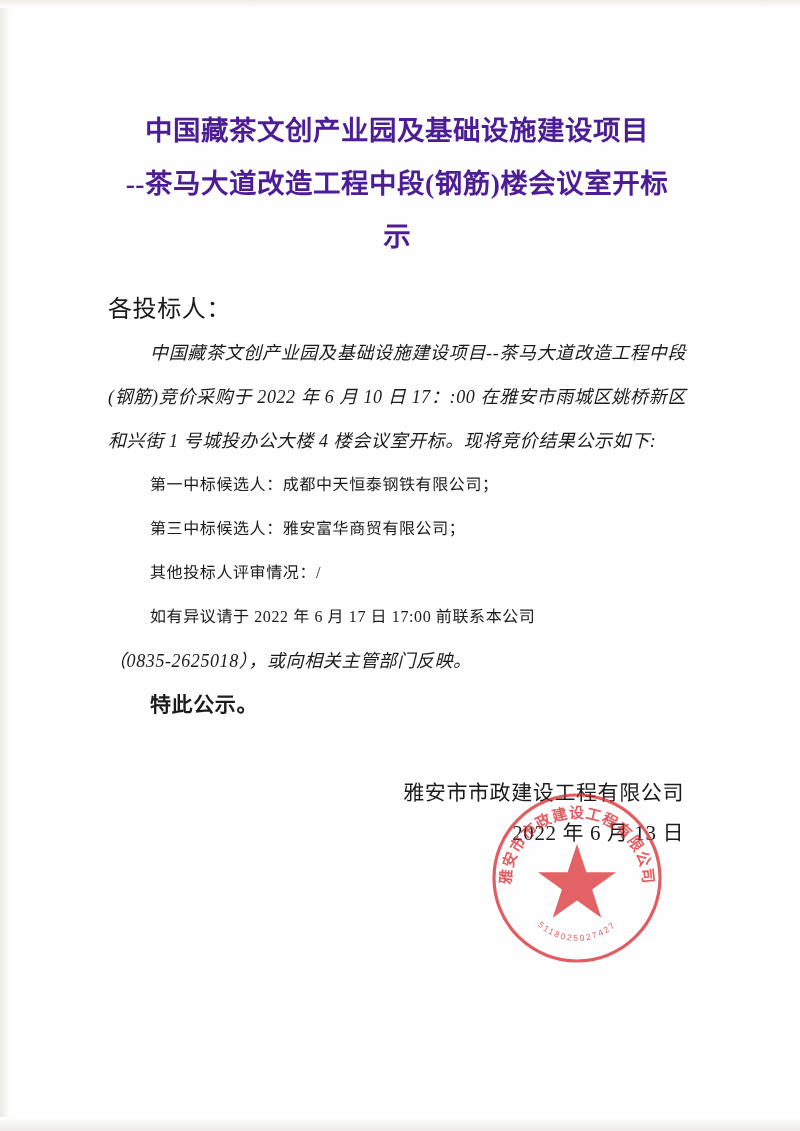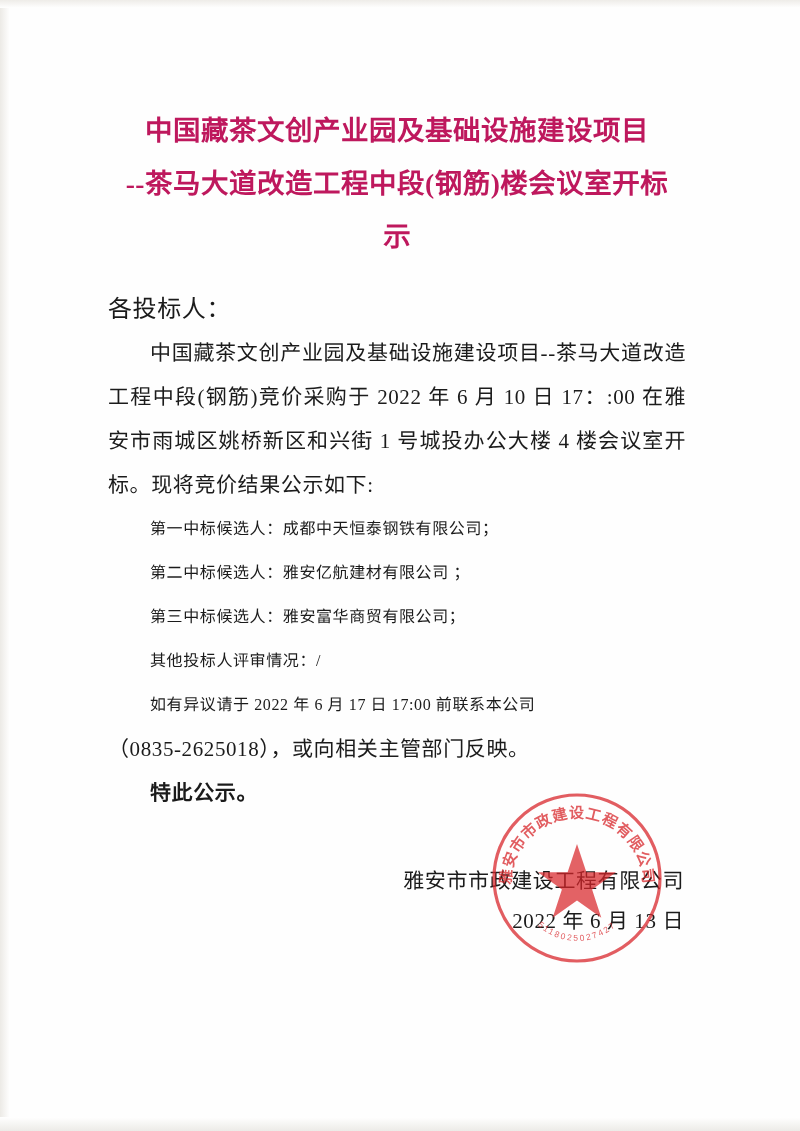--- a/index.html
+++ b/index.html
@@ -52,45 +52,46 @@
     width: 578px;
   }
 
   .doc-title {
     font-family: "Liberation Serif", "DejaVu Serif", serif;
     font-weight: bold;
     font-size: 27.5px;
     line-height: 53px;
     text-align: center;
     letter-spacing: 0.5px;
-    color: #be185d;
+    color: #4c1d95;
     margin: 0 0 24px 0;
   }
   .doc-title .line {
     display: block;
     white-space: nowrap;
   }
   .doc-title .line.l3 {
     letter-spacing: 0;
   }
 
   .salutation {
     font-size: 24px;
     line-height: 44px;
     margin: 6px 0 0 0;
     letter-spacing: 0.6px;
   }
 
   .para {
-    font-size: 21px;
+    font-size: 18px;
     line-height: 44px;
     letter-spacing: 0.6px;
     margin: 0;
     text-align: justify;
     text-justify: inter-ideograph;
+    font-style: italic;
   }
   .para.indent {
     text-indent: 42px;
   }
   .para.body-first {
     margin-top: 0;
   }
 
   .list-line {
     font-size: 16px;
@@ -162,21 +163,20 @@
       <span class="line l1">中国藏茶文创产业园及基础设施建设项目</span>
       <span class="line l2">--茶马大道改造工程中段(钢筋)楼会议室开标</span>
       <span class="line l3">示</span>
     </h1>
 
     <p class="salutation">各投标人：</p>
 
     <p class="para indent body-first">中国藏茶文创产业园及基础设施建设项目--茶马大道改造工程中段(钢筋)竞价采购于 2022 年 6 月 10 日 17：:00 在雅安市雨城区姚桥新区和兴街 1 号城投办公大楼 4 楼会议室开标。现将竞价结果公示如下:</p>
 
     <p class="list-line">第一中标候选人：成都中天恒泰钢铁有限公司；</p>
-    <p class="list-line">第二中标候选人：雅安亿航建材有限公司  ；</p>
     <p class="list-line">第三中标候选人：雅安富华商贸有限公司；</p>
 
     <p class="list-line">其他投标人评审情况：/</p>
 
     <p class="list-line">如有异议请于 2022 年 6 月 17 日 17:00 前联系本公司</p>
     <p class="para">（0835-2625018），或向相关主管部门反映。</p>
 
     <p class="closing">特此公示。</p>
 
     <div class="signature">

